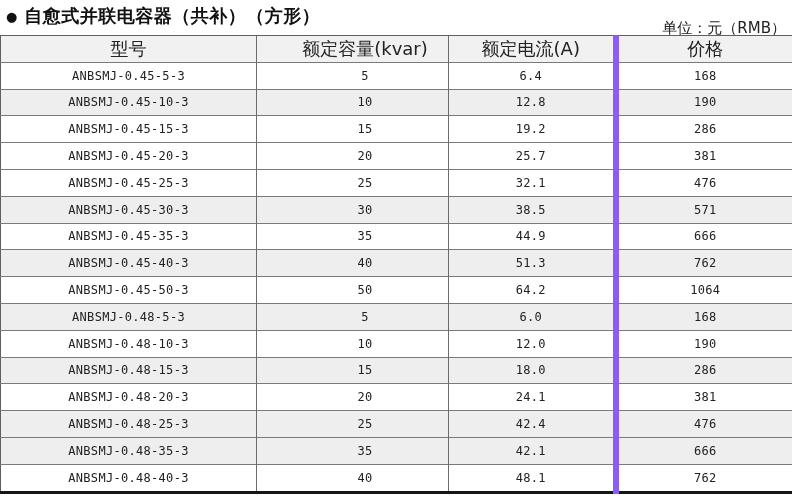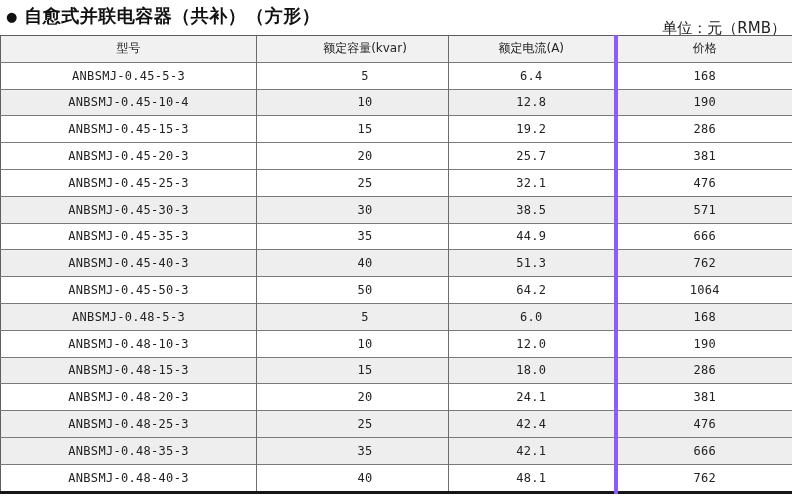--- a/index.html
+++ b/index.html
@@ -66,38 +66,38 @@
     text-align: center;
     vertical-align: middle;
     font-weight: normal;
     color: #222222;
     font-size: 12px;
     overflow: hidden;
     white-space: nowrap;
   }
   .price-table th {
     background: #f1f1f1;
-    font-size: 12px;
+    font-size: 18px;
   }
   .price-table tr {
     border-bottom: 1px solid #7a7a7a;
   }
   
   .price-table th:nth-child(1),
   .price-table td:nth-child(1) {
     border-right: 1px solid #6c6c6c;
   }
   .price-table th:nth-child(2),
   .price-table td:nth-child(2) {
     border-right: 1px solid #6c6c6c;
     padding-left: 25px;
   }
   .price-table th:nth-child(3),
   .price-table td:nth-child(3) {
-    border-right: 4px solid #8b5cf6;
+    border-right: 6px solid #8b5cf6;
   }
   .price-table tr.shaded td {
     background: #eeeeee;
   }
   .mono {
     font-family: "DejaVu Sans Mono", monospace;
     font-size: 12px;
     letter-spacing: 0.3px;
   }
 </style>
@@ -130,21 +130,21 @@
     </thead>
     <tbody>
 
     <tr>
           <td class="mono">ANBSMJ-0.45-5-3</td>
           <td class="mono">5</td>
           <td class="mono">6.4</td>
           <td class="mono">168</td>
         </tr>
         <tr class="shaded">
-          <td class="mono">ANBSMJ-0.45-10-4</td>
+          <td class="mono">ANBSMJ-0.45-10-3</td>
           <td class="mono">10</td>
           <td class="mono">12.8</td>
           <td class="mono">190</td>
         </tr>
         <tr>
           <td class="mono">ANBSMJ-0.45-15-3</td>
           <td class="mono">15</td>
           <td class="mono">19.2</td>
           <td class="mono">286</td>
         </tr>

